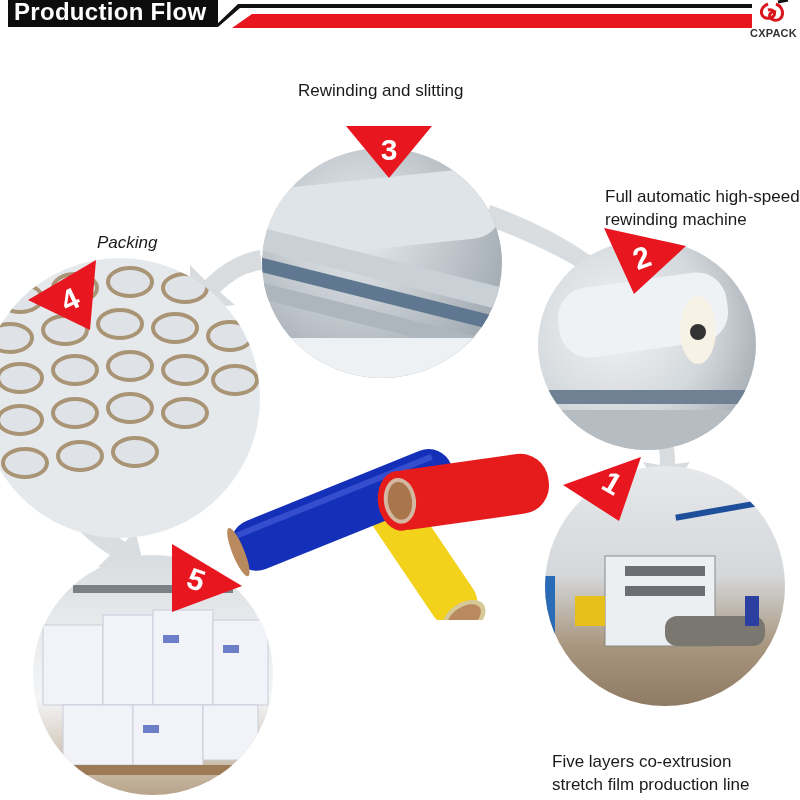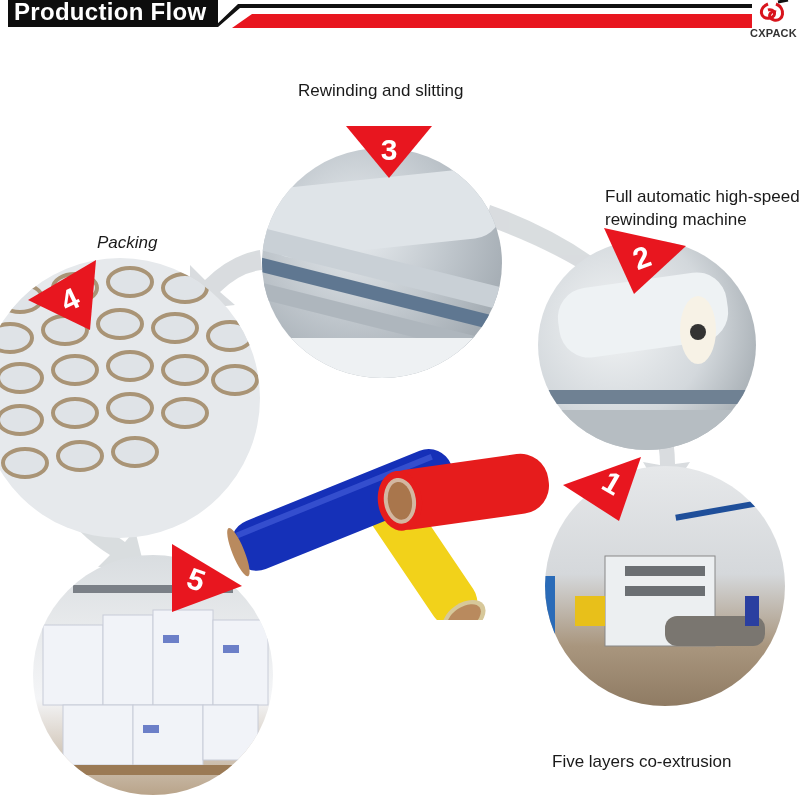--- a/index.html
+++ b/index.html
@@ -149,20 +149,21 @@
     <rect x="30" y="130" width="30" height="30" fill="#e8c01a"></rect>
     <rect x="200" y="130" width="14" height="30" fill="#2a3fa0"></rect>
   </svg>
 </div>
 <svg class="num-badge" width="80" height="70" style="left:563px;top:455px">
   <polygon points="78,2 0,30 56,66" fill="#e8161f"></polygon>
   <text x="48" y="38" text-anchor="middle" font-family="Liberation Sans, sans-serif" font-weight="bold" font-size="30" fill="#fff" transform="rotate(30 48 30)">1</text>
 </svg>
 <div class="label" style="left:552px;top:750px;">
   <div>Five layers co-extrusion</div>
+  <div>stretch film production line</div>
 </div>
 
 <svg class="rolls" width="340" height="200" viewBox="0 0 340 200">
   <g transform="rotate(56 190 120)">
     <rect x="120" y="95" width="170" height="48" rx="24" fill="#f2d21a"></rect>
     <ellipse cx="285" cy="119" rx="15" ry="24" fill="#d7c89a"></ellipse>
     <ellipse cx="285" cy="119" rx="11" ry="19" fill="#b98a5e"></ellipse>
   </g>
   <g transform="rotate(-22 120 90)">
     <rect x="5" y="65" width="235" height="52" rx="24" fill="#1530b8"></rect>

